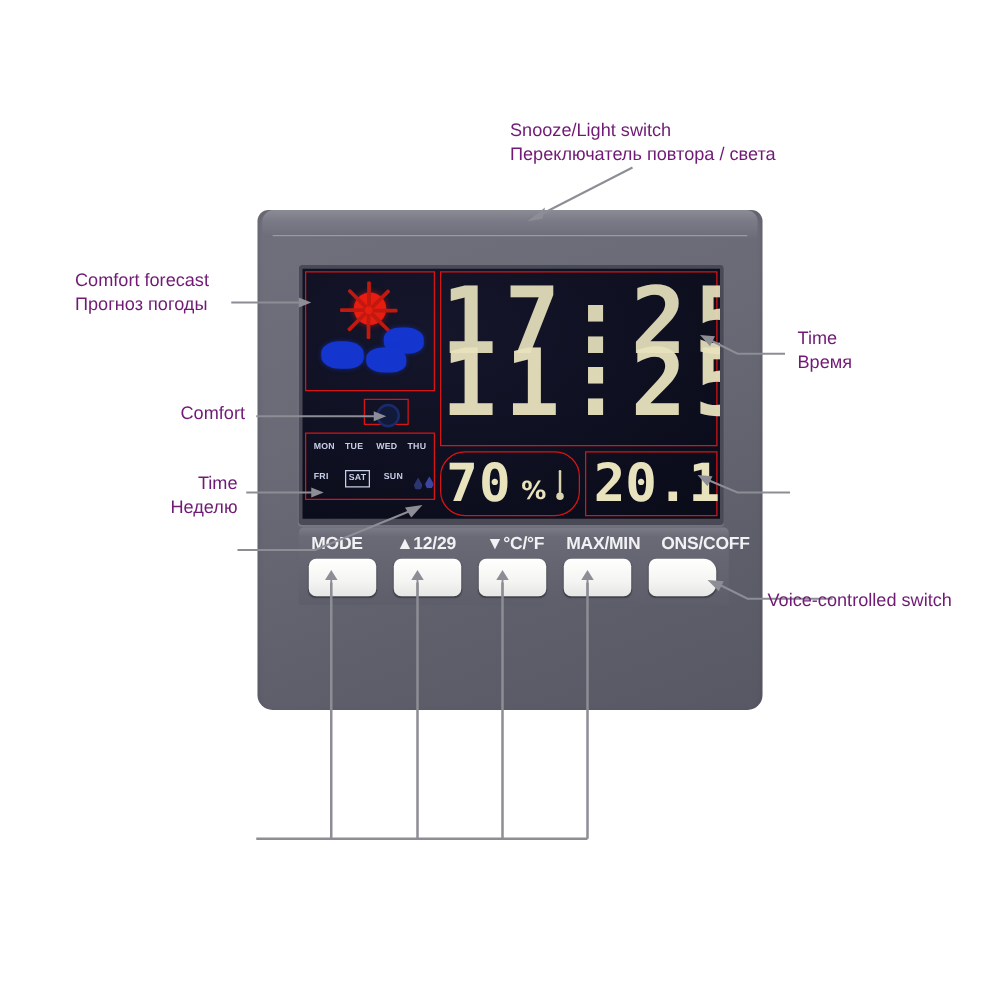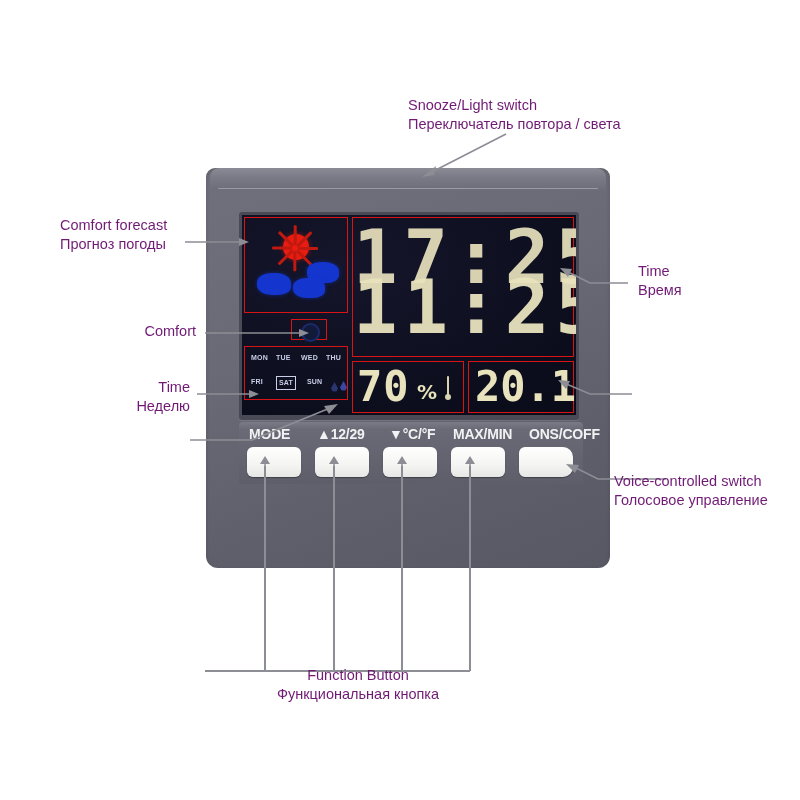--- a/index.html
+++ b/index.html
@@ -88,21 +88,21 @@
   .seg-wrap{position:absolute;inset:0;}
   .segtime{
     position:absolute;left:0;right:0;text-align:center;
     font-family:"DejaVu Sans Mono","Liberation Mono",monospace;
     font-weight:bold;color:#e8e2bd;letter-spacing:6px;
   }
   #time-ghost{top:2px;font-size:74px;line-height:74px;opacity:.92;}
   #time-main{top:52px;font-size:74px;line-height:74px;opacity:.95;}
 
   
-  #humbox{left:110px;top:146px;width:112px;height:52px;}
+  #humbox{left:110px;top:146px;width:112px;height:52px;border-radius:20px;}
   #humval{position:absolute;left:4px;top:0px;font-family:"DejaVu Sans Mono","Liberation Mono",monospace;
     font-size:42px;line-height:50px;font-weight:bold;color:#e8e2bd;letter-spacing:1px;}
   #humpct{position:absolute;left:64px;top:18px;font-size:20px;font-weight:bold;color:#e8e2bd;
     font-family:"DejaVu Sans","Liberation Sans",sans-serif;}
   #thermo{position:absolute;left:92px;top:14px;width:6px;height:30px;}
   #thermo .stem{position:absolute;left:1.6px;top:0;width:2.6px;height:20px;background:#d9d3ae;border-radius:2px;}
   #thermo .bulb{position:absolute;left:0;top:18px;width:6px;height:6px;border-radius:50%;background:#d9d3ae;}
 
   
   #tempbox{left:226px;top:146px;width:106px;height:52px;}
@@ -322,21 +322,16 @@
 
 
   <div class="callout" style="left:638px;top:262px;">
     <span class="en">Time</span>
     <span class="ru">Время</span>
   </div>
 
 
   <div class="callout" style="left:614px;top:472px;">
     <span class="en">Voice-controlled switch</span>
-    <span class="ru">Голосовое управление</span>
-  </div>
-
-  <div class="callout c" style="left:188px;top:666px;width:340px;">
-    <span class="en">Function Button</span>
-    <span class="ru">Функциональная кнопка</span>
-  </div>
+  </div>
+
 
 </div>
 
 </body></html>

